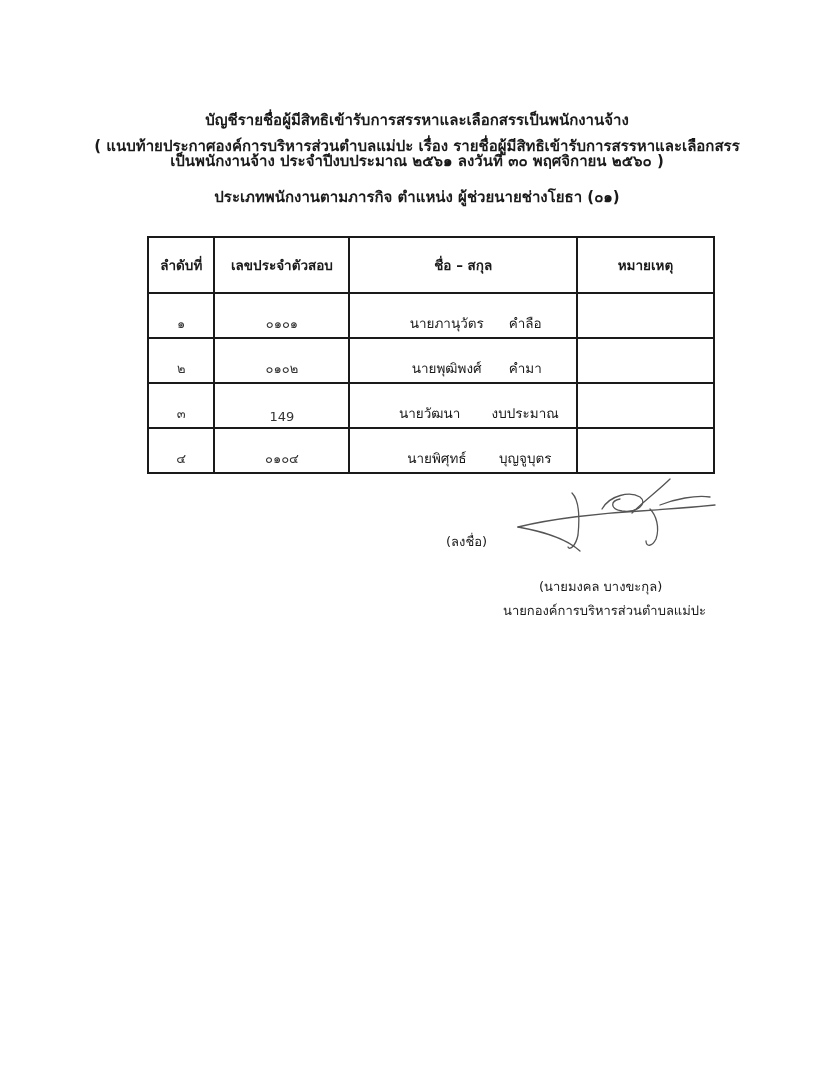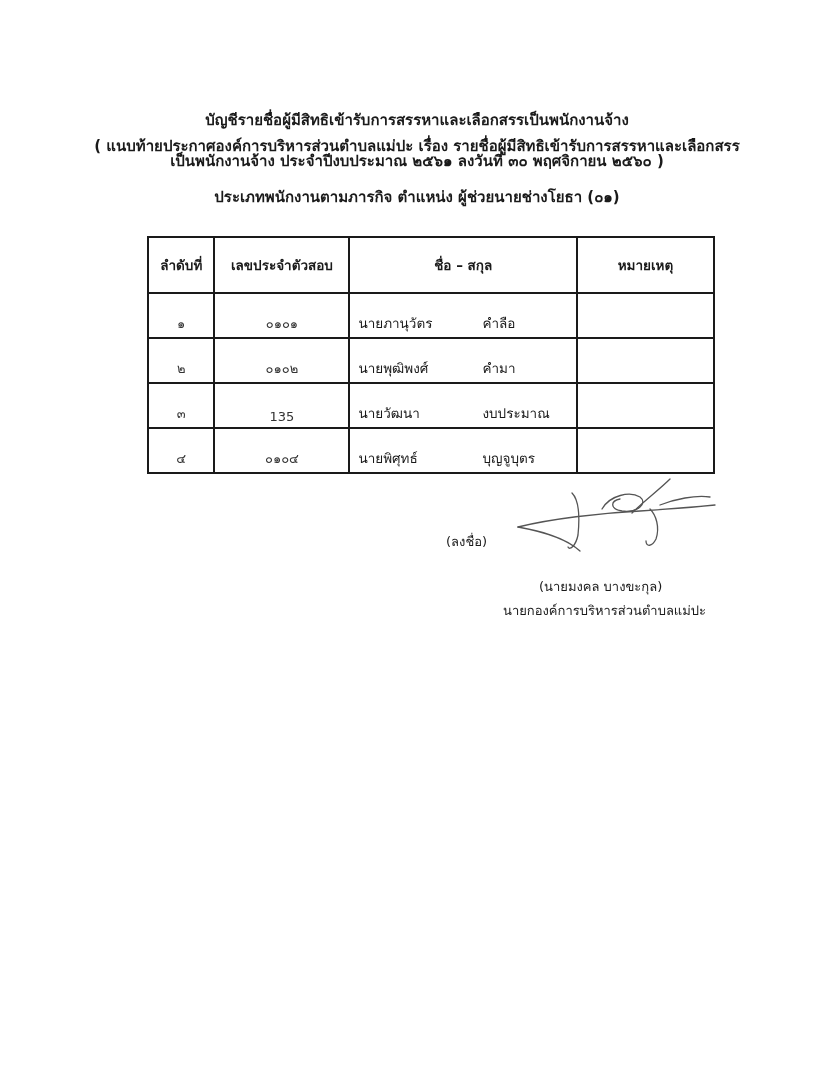--- a/index.html
+++ b/index.html
@@ -60,20 +60,21 @@
     .col-name { width: 226px; }
     .col-note { width: 136px; }
     td.c-seq, td.c-id {
       text-align: center;
       color: #333;
       font-size: 13px;
     }
     td.c-name {
       padding-left: 5px;
       white-space: nowrap;
+      text-align: center;
     }
     .first-name {
       display: inline-block;
       width: 124px;
     }
     .last-name {
       display: inline-block;
     }
 
     .sign-block {
@@ -123,21 +124,21 @@
       <td class="c-note"></td>
     </tr>
     <tr>
       <td class="c-seq">๒</td>
       <td class="c-id">๐๑๐๒</td>
       <td class="c-name"><span class="first-name">นายพุฒิพงศ์</span><span class="last-name">คำมา</span></td>
       <td class="c-note"></td>
     </tr>
     <tr>
       <td class="c-seq">๓</td>
-      <td class="c-id">135</td>
+      <td class="c-id">149</td>
       <td class="c-name"><span class="first-name">นายวัฒนา</span><span class="last-name">งบประมาณ</span></td>
       <td class="c-note"></td>
     </tr>
     <tr>
       <td class="c-seq">๔</td>
       <td class="c-id">๐๑๐๔</td>
       <td class="c-name"><span class="first-name">นายพิศุทธ์</span><span class="last-name">บุญจูบุตร</span></td>
       <td class="c-note"></td>
     </tr>
   </tbody>

